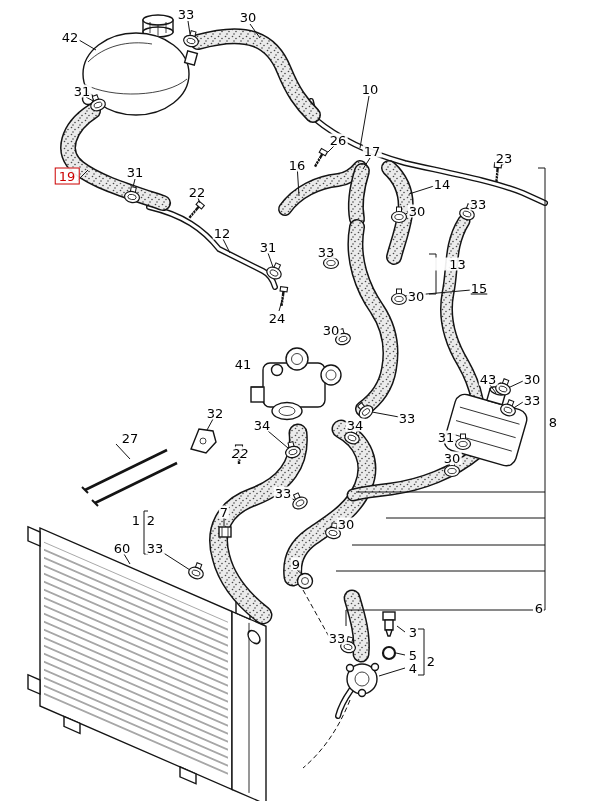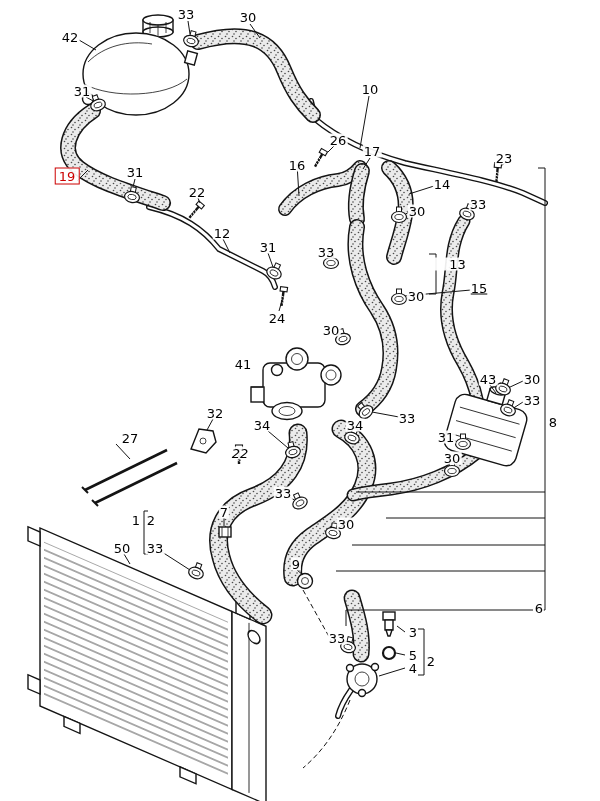--- a/index.html
+++ b/index.html
@@ -332,21 +332,21 @@
       <div class="lbl" style="left: 355px; top: 425px;">34</div>
       <div class="lbl" style="left: 446px; top: 437px;">31</div>
       <div class="lbl" style="left: 130px; top: 438px;">27</div>
       <div class="lbl" style="left: 452px; top: 458px;">30</div>
       <div class="lbl" style="left: 240px; top: 453px; font-style: italic;">22</div>
       <div class="lbl" style="left: 283px; top: 493px;">33</div>
       <div class="lbl" style="left: 224px; top: 512px;">7</div>
       <div class="lbl" style="left: 136px; top: 520px;">1</div>
       <div class="lbl" style="left: 151px; top: 520px;">2</div>
       <div class="lbl" style="left: 346px; top: 524px;">30</div>
-      <div class="lbl" style="left: 122px; top: 548px;">50</div>
+      <div class="lbl" style="left: 122px; top: 548px;">60</div>
       <div class="lbl" style="left: 155px; top: 548px;">33</div>
       <div class="lbl" style="left: 296px; top: 564px;">9</div>
       <div class="lbl" style="left: 539px; top: 608px;">6</div>
       <div class="lbl" style="left: 413px; top: 632px;">3</div>
       <div class="lbl" style="left: 337px; top: 638px;">33</div>
       <div class="lbl" style="left: 413px; top: 655px;">5</div>
       <div class="lbl" style="left: 431px; top: 661px;">2</div>
       <div class="lbl" style="left: 413px; top: 668px;">4</div>
     </div>
 

